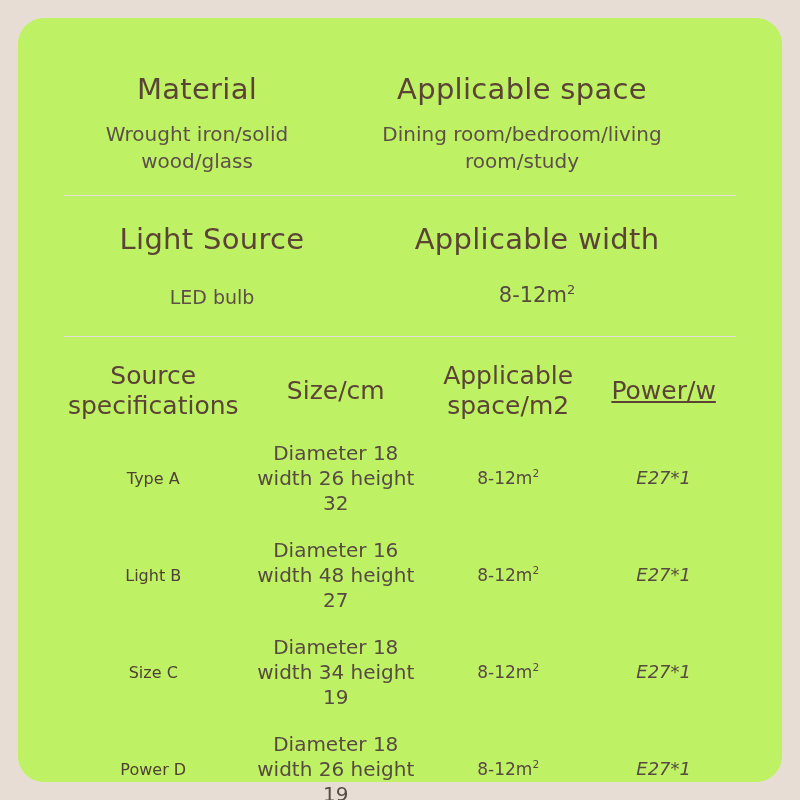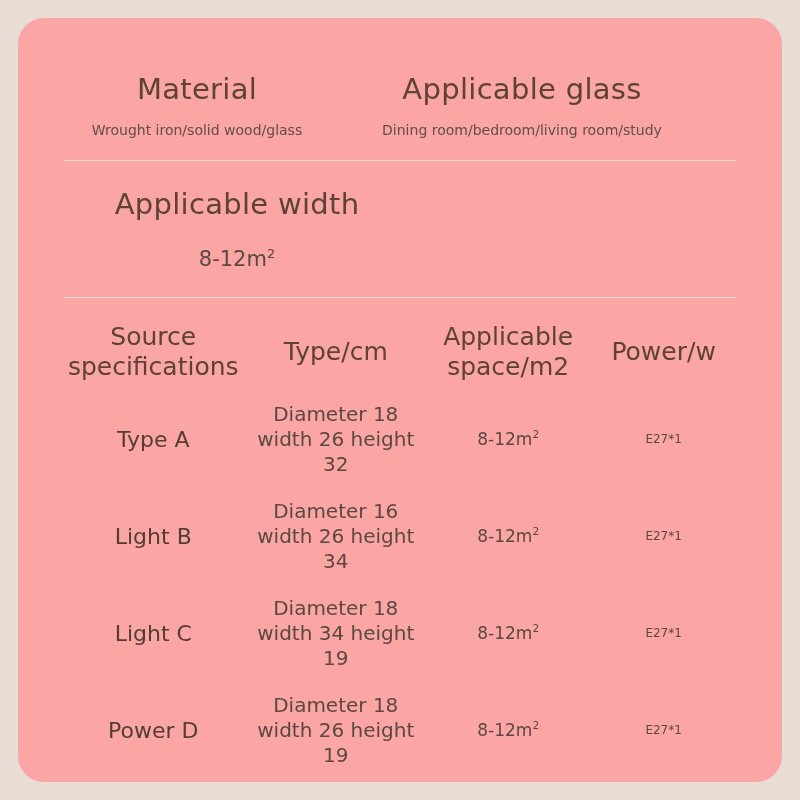--- a/index.html
+++ b/index.html
@@ -13,21 +13,21 @@
     font-family: "DejaVu Sans", sans-serif;
     color: #4a3b31;
     overflow: hidden;
   }
   .page {
     position: absolute;
     left: 18px;
     top: 18px;
     width: 764px;
     height: 764px;
-    background: #fca5a5;
+    background: #bef264;
     border-radius: 26px;
     box-sizing: border-box;
     padding: 34px 44px 0 44px;
   }
 
   
   .spec-block {
     display: flex;
     flex-direction: row;
   }
@@ -42,21 +42,21 @@
   .b1 .col-a { width: 270px; text-align: center; }
   .b1 .col-b { width: 380px; text-align: center; }
 
   .head-lg {
     font-size: 29px;
     color: #5b4436;
     letter-spacing: .3px;
     line-height: 1.2;
   }
   .sub-txt {
-    font-size: 14px;
+    font-size: 20px;
     color: #5e5048;
     line-height: 1.35;
     margin-top: 14px;
   }
 
   
   .b2 { padding-top: 26px; padding-bottom: 26px; }
   .b2 .col-a { width: 300px; text-align: center; }
   .b2 .col-b { width: 350px; text-align: center; }
   .b2 .sub-txt { margin-top: 28px; font-size: 19px; }
@@ -84,85 +84,89 @@
   }
   .tbl td {
     font-size: 17px;
     color: #574a41;
     text-align: center;
     padding: 11px 4px;
     line-height: 1.25;
     vertical-align: middle;
   }
   .tbl td.type-cell {
-    font-size: 22px;
+    font-size: 16px;
     color: #4f3f34;
   }
   .tbl td.size-cell { font-size: 20px; }
   .tbl td.area-cell { font-size: 17px; }
-  .tbl td.power-cell { font-size: 12px; }
+  .tbl td.power-cell { font-size: 18px; font-style: italic; }
 
   .c1 { width: 27%; }
   .c2 { width: 27%; }
   .c3 { width: 24%; }
-  .c4 { width: 22%; }
+  .c4 { width: 22%; text-decoration: underline; }
 </style>
 </head>
 <body>
 
 <div class="page">
 
   <div class="spec-block b1">
     <div class="col-a">
       <div class="head-lg">Material</div>
       <div class="sub-txt">Wrought iron/solid wood/glass</div>
     </div>
     <div class="col-b">
-      <div class="head-lg">Applicable glass</div>
+      <div class="head-lg">Applicable space</div>
       <div class="sub-txt">Dining room/bedroom/living room/study</div>
     </div>
   </div>
 
   <div class="divider"></div>
 
   <div class="spec-block b2">
+    <div class="col-a">
+      <div class="head-lg">Light Source</div>
+      <div class="sub-txt">LED bulb</div>
+    </div>
     <div class="col-b">
       <div class="head-lg">Applicable width</div>
       <div class="area-val">
         <span>8-12m</span><sup>2</sup>
       </div>
     </div>
   </div>
 
   <div class="divider"></div>
 
   <table class="tbl">
     <thead>
       <tr>
         <th class="c1">Source specifications</th>
-        <th class="c2">Type/cm</th>
+        <th class="c2">Size/cm</th>
         <th class="c3">Applicable space/m2</th>
         <th class="c4">Power/w</th>
       </tr>
     </thead>
     <tbody>
       <tr>
         <td class="type-cell">Type A</td>
         <td class="size-cell">Diameter 18 width 26 height 32</td>
         <td class="area-cell"><span>8-12m</span><sup>2</sup></td>
         <td class="power-cell">E27*1</td>
       </tr>
       <tr>
         <td class="type-cell">Light B</td>
-        <td class="size-cell">Diameter 16 width 26 height 34</td>
+        <td class="size-cell">Diameter 16 width 48 height 27</td>
         <td class="area-cell"><span>8-12m</span><sup>2</sup></td>
         <td class="power-cell">E27*1</td>
       </tr>
       <tr>
-        <td class="type-cell">Light C</td>
+        <td class="type-cell">Size C</td>
         <td class="size-cell">Diameter 18 width 34 height 19</td>
         <td class="area-cell"><span>8-12m</span><sup>2</sup></td>
         <td class="power-cell">E27*1</td>
       </tr>
       <tr>
         <td class="type-cell">Power D</td>
         <td class="size-cell">Diameter 18 width 26 height 19</td>
         <td class="area-cell"><span>8-12m</span><sup>2</sup></td>
         <td class="power-cell">E27*1</td>
       </tr>

